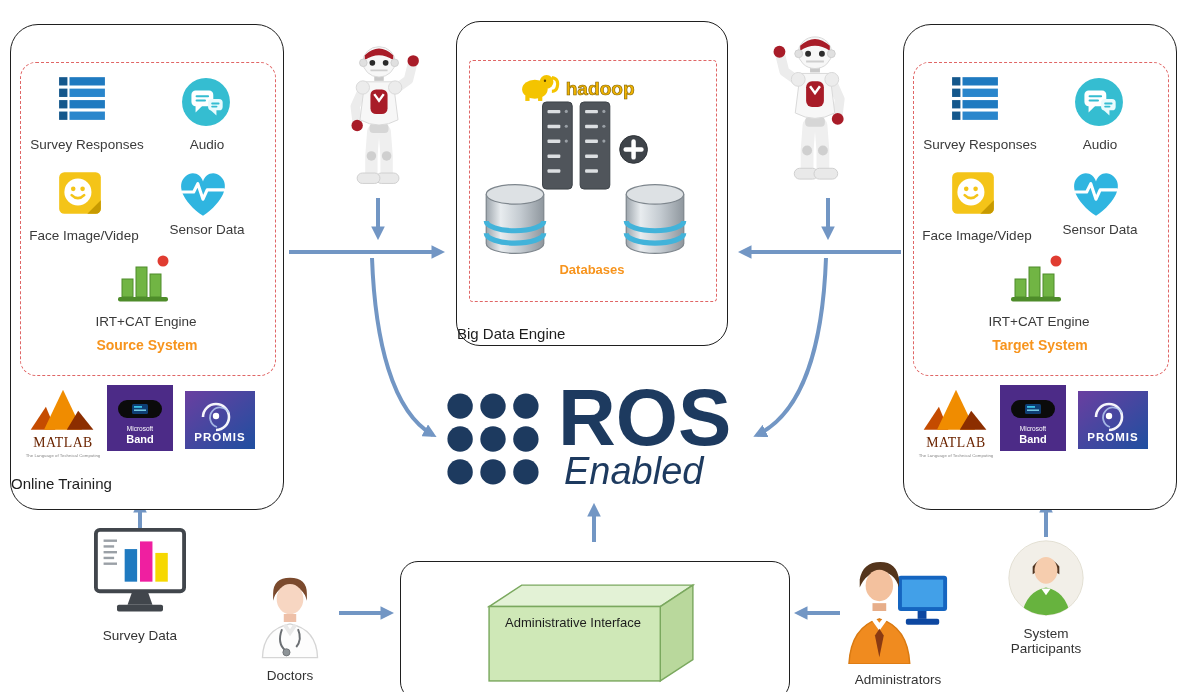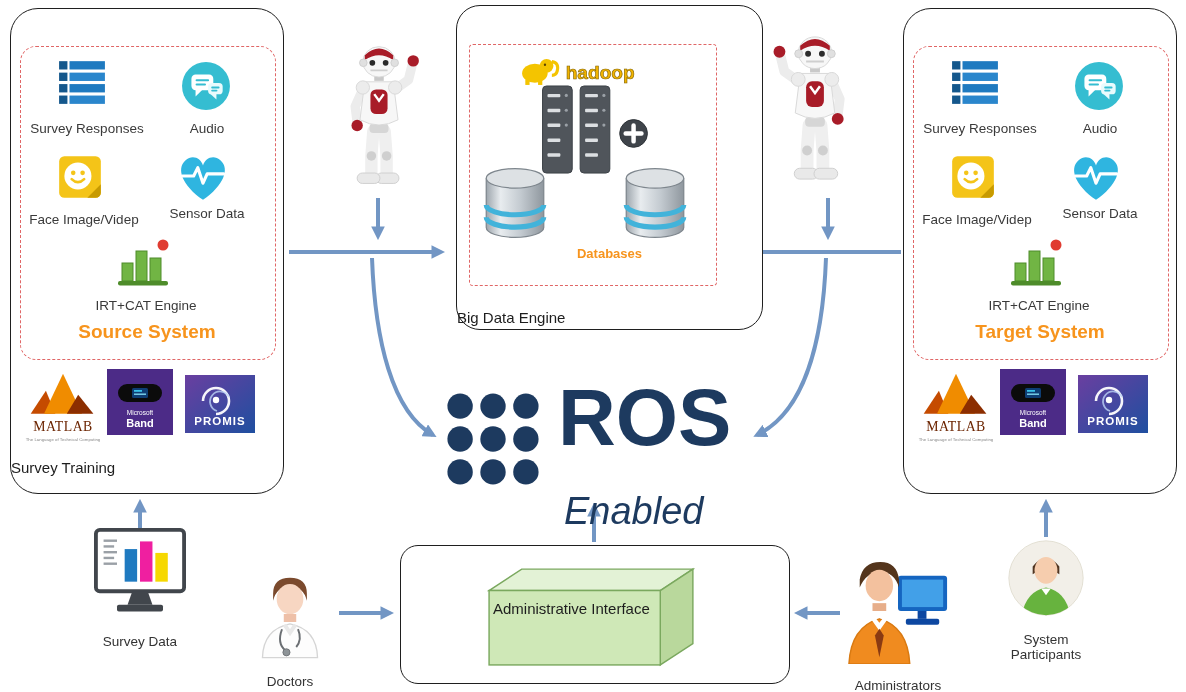--- a/index.html
+++ b/index.html
@@ -2,24 +2,24 @@
 <html style="--arrow: #7296c4; --accent_orange: #f7941d; --ros_navy: #1d3a5f; --dashed_red: #e06666;"><head>
 <meta charset="utf-8">
 <title>Diagram</title>
 <style>
   * { box-sizing: border-box; }
   html,body { margin:0; padding:0; background:#fff; font-family:"Liberation Sans", sans-serif; }
   .canvas { position:relative; width:1186px; height:692px; background:#fff; overflow:hidden; }
   .abs { position:absolute; }
   svg.abs { display:block; }
 
-  .panel { position:absolute; background:#fff; border:1.5px solid #1f1f1f; }
+  .panel { position:absolute; background:#fff; border:1.5px solid #1f1f1f;margin-top:16px; }
   .panel-offline { left:10px;  top:8px;  width:274px; height:486px; border-radius:28px; }
   .panel-online  { left:903px; top:8px;  width:274px; height:486px; border-radius:28px; }
-  .panel-bigdata { left:456px; top:5px;  width:307px; height:325px; border-radius:24px; }
+  .panel-bigdata { left:456px; top:5px;  width:272px; height:325px; border-radius:24px; }
   .panel-admin   { left:400px; top:545px; width:390px; height:139px; border-radius:18px; }
 
   .sys-dashed { position:absolute; left:9px; top:37px; width:256px; height:314px;
                 border:1.6px dashed var(--dashed_red,#e06666); border-radius:16px; }
   .bd-dashed  { position:absolute; left:12px; top:38px; width:248px; height:242px;
                 border:1.6px dashed var(--dashed_red,#e06666); border-radius:4px; }
 
   .lbl { position:absolute; text-align:center; font-size:13.5px; color:#3a3a3a; line-height:1.2; }
   .orange { color:var(--accent_orange,#f7941d); font-weight:700; }
   .panel-title { position:absolute; left:0; width:100%; font-size:15px; color:#1d1d1d; }
@@ -28,51 +28,51 @@
   .p-icon-survey{left:46px;top:48px;width:50px;height:50px}
   .p-lbl-survey{left:6px;top:112px;width:140px}
   .p-icon-audio{left:170px;top:52px;width:50px;height:50px}
   .p-lbl-audio{left:156px;top:112px;width:80px}
   .p-icon-face{left:44px;top:143px;width:50px;height:50px}
   .p-lbl-face{left:0px;top:203px;width:146px}
   .p-icon-sensor{left:162px;top:141px;width:60px;height:54px}
   .p-lbl-sensor{left:146px;top:197px;width:100px}
   .p-icon-irt{left:102px;top:226px;width:60px;height:56px}
   .p-lbl-irt{left:50px;top:289px;width:170px}
-  .p-lbl-system{left:18px;top:312px;width:236px;font-size:19px}
+  .p-lbl-system{left:18px;top:312px;width:236px;font-size:14px}
   .p-logo-matlab{left:14px;top:356px;width:76px;height:84px}
   .p-logo-band{left:96px;top:360px;width:66px;height:66px}
   .p-logo-promis{left:174px;top:366px;width:70px;height:58px}
   .p-title{top:450px}
 
   
   .bd-hadoop{left:56px;top:46px;width:150px;height:34px}
   .bd-servers{left:70px;top:78px;width:132px;height:94px}
   .bd-db-left{left:24px;top:160px;width:68px;height:76px}
   .bd-db-right{left:164px;top:160px;width:68px;height:76px}
   .bd-dblabel{left:0;top:240px;width:100%;font-size:13px}
   .bd-title{top:303px}
 
   
   .ros{position:absolute;left:446px;top:384px;width:310px;height:112px}
   .ros-dots{position:absolute;left:0;top:8px;width:94px;height:94px}
   .ros-title{position:absolute;left:112px;top:-12px;font-size:80px;font-weight:700;
              color:var(--ros_navy,#1d3a5f);}
   .ros-sub{position:absolute;left:118px;top:66px;font-size:38px;font-style:italic;
-           color:var(--ros_navy,#1d3a5f);margin-top:40px;}
+           color:var(--ros_navy,#1d3a5f);}
 
   
   .admin-box{position:absolute;left:84px;top:16px;width:214px;height:106px}
-  .admin-label{position:absolute;left:92px;top:52px;width:160px;
-               font-size:15px;color:#1d1d1d;line-height:1.4}
+  .admin-label{position:absolute;left:92px;top:52px;width:160px;text-align:center;
+               font-size:13px;color:#1d1d1d;line-height:1.4}
 
   
   .actor{position:absolute;text-align:center}
   .actor svg{display:block;margin:0 auto}
-  .actor-label{font-size:13.5px;color:#333;margin-top:14px}
+  .actor-label{font-size:13.5px;color:#333;margin-top:8px}
   .actor-surveydata{left:84px;top:528px;width:112px}
   .actor-doctors{left:242px;top:570px;width:96px}
   .actor-admins{left:834px;top:558px;width:128px}
   .actor-participants{left:998px;top:538px;width:96px}
 
   
   .robot-left{left:326px;top:40px;width:106px;height:152px;transform:scaleX(-1)}
   .robot-right{left:760px;top:30px;width:110px;height:158px}
 
   
@@ -348,21 +348,21 @@
     <div class="lbl orange p-lbl-system">Source System</div>
     <svg class="abs p-logo-matlab">
         <use href="#sym-matlab"></use>
       </svg>
     <svg class="abs p-logo-band">
         <use href="#sym-band"></use>
       </svg>
     <svg class="abs p-logo-promis">
         <use href="#sym-promis"></use>
       </svg>
-    <div class="panel-title p-title">Survey Training</div>
+    <div class="panel-title p-title">Online Training</div>
   </div>
 
   <div class="panel panel-bigdata">
     <div class="bd-dashed"></div>
     <svg class="abs bd-hadoop">
         <use href="#sym-hadoop"></use>
       </svg>
     <svg class="abs bd-servers">
         <use href="#sym-server"></use>
       </svg>

